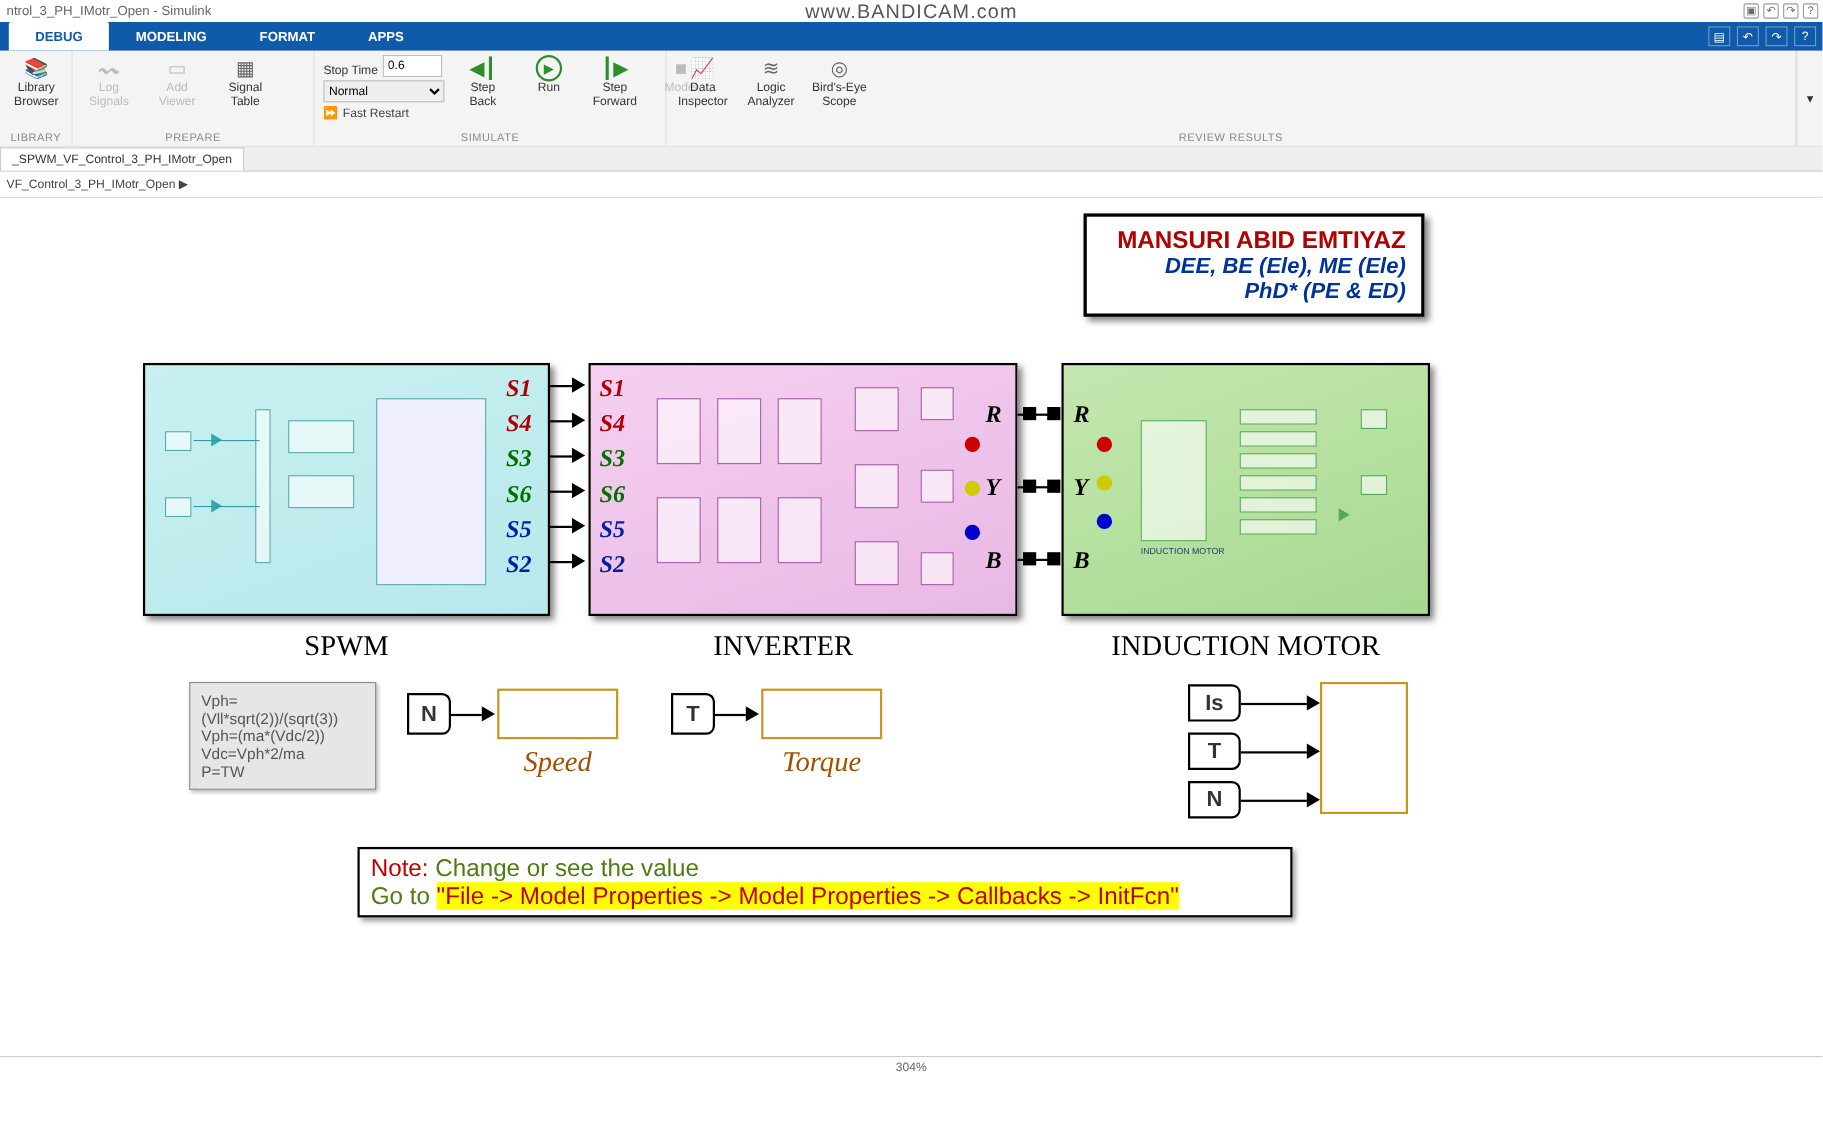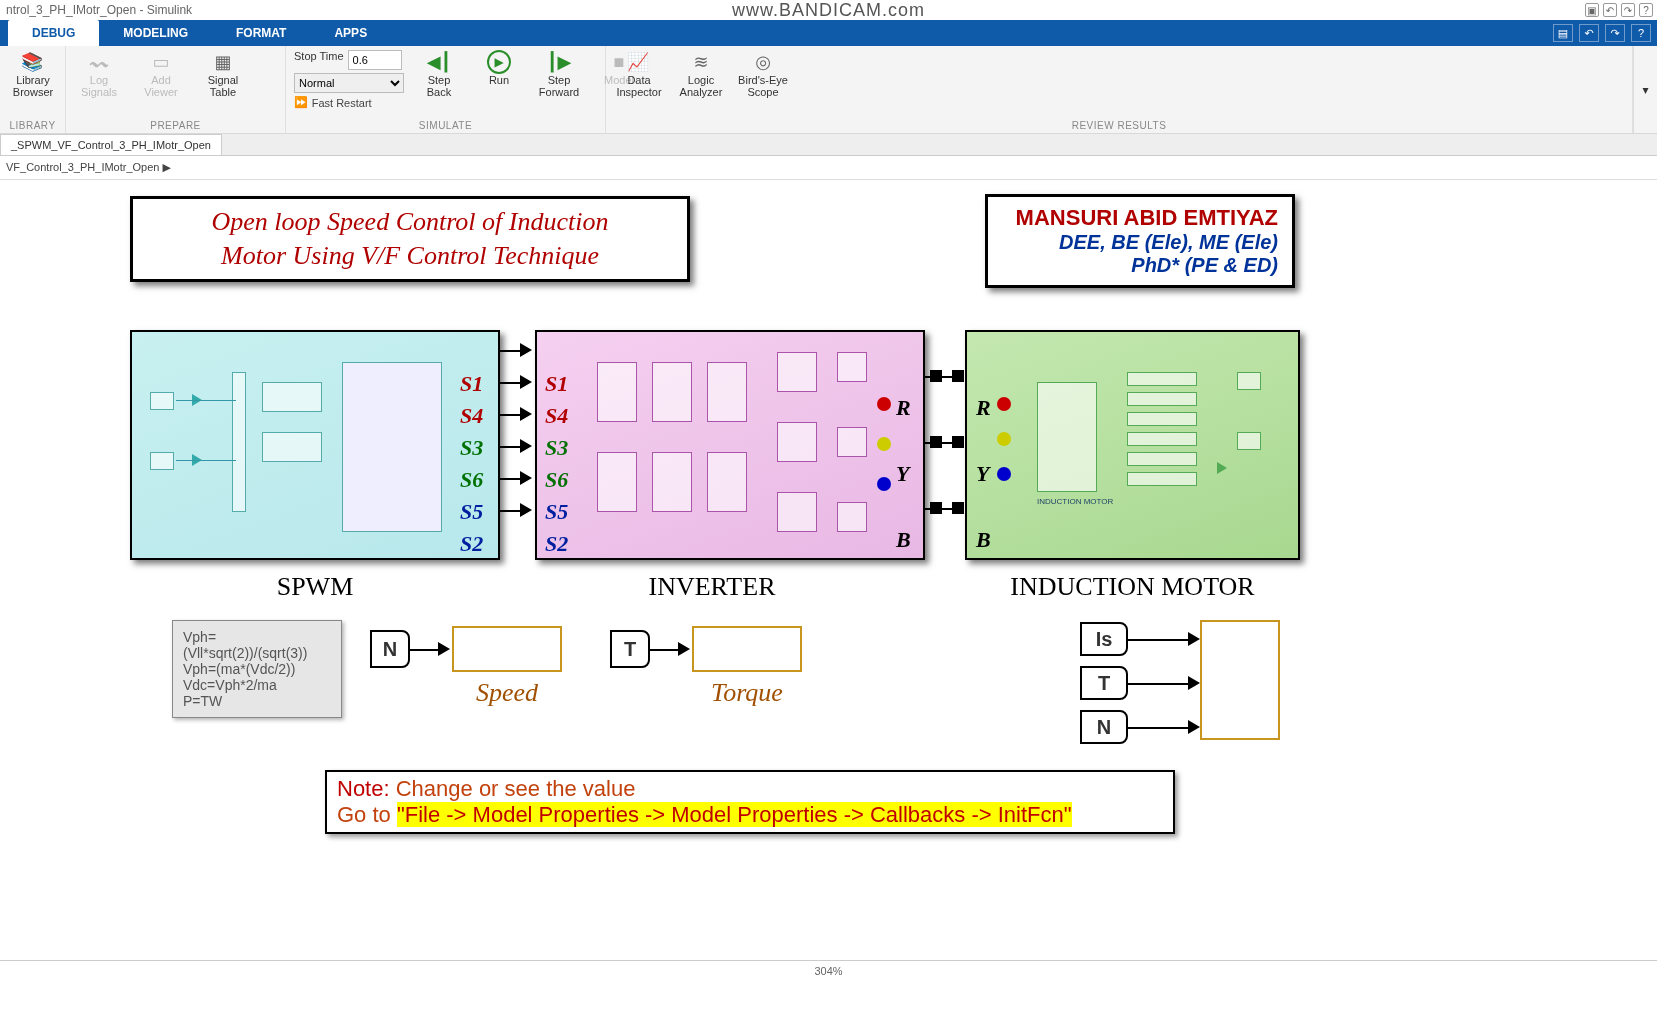--- a/index.html
+++ b/index.html
@@ -15,57 +15,57 @@
 .menubar .right { position: absolute; right: 6px; display: flex; gap: 6px; }
 .menubar .icbtn { width: 20px; height: 18px; border: 1px solid rgba(255,255,255,.4); display:flex;align-items:center;justify-content:center;font-size:11px; }
 .ribbon { height: 88px; background: #f4f4f4; border-bottom: 1px solid #d9d9d9; display: flex; }
 .rgroup { border-right: 1px solid #e0e0e0; padding: 4px 8px 2px; display: flex; flex-direction: column; justify-content: space-between; }
 .rgroup .row { display: flex; align-items: center; gap: 12px; }
 .rgroup .label { font-size: 10px; color: #888; text-align: center; padding-top: 2px; letter-spacing: .5px; }
 .rbtn { display: flex; flex-direction: column; align-items: center; justify-content: center; min-width: 50px; cursor: pointer; }
 .rbtn .glyph { width: 28px; height: 24px; display:flex;align-items:center;justify-content:center; font-size: 18px; color: #666; }
 .rbtn .txt { font-size: 11px; color: #333; text-align: center; line-height: 1.1; }
 .rbtn.dim .txt, .rbtn.dim .glyph { color: #bbb; }
-.simfield { display: flex; align-items: flex-start; gap: 4px; font-size: 11px; }
+.simfield { display: flex; align-items: flex-end; gap: 4px; font-size: 11px; }
 .simfield input { height: 20px; border: 1px solid #bcbcbc; padding: 0 4px; font-size: 11px; }
 .simfield select { height: 20px; border: 1px solid #bcbcbc; font-size: 11px; }
 .fastrestart { font-size: 11px; display:flex;align-items:center;gap:4px;color:#444; }
 .playbtn { width: 24px; height: 24px; border-radius: 50%; border: 2px solid #2a8f2a; display:flex;align-items:center;justify-content:center;color:#2a8f2a; }
 .tabbar { height: 22px; background: #eee; border-bottom: 1px solid #ccc; display: flex; align-items: stretch; }
 .doc-tab { background: #fff; border: 1px solid #ccc; border-bottom: none; padding: 2px 10px; font-size: 11px; display:flex;align-items:center; }
 .breadcrumb { height: 24px; border-bottom: 1px solid #ddd; padding: 0 6px; display:flex;align-items:center; font-size: 11px; color: #444; }
 .canvas { position: relative; background: #fff; height: 780px; width: 100%; overflow: hidden; }
 .blk { position: absolute; }
 .titlebox { border: 3px solid #000; background: #fff; padding: 6px 12px; box-shadow: 4px 4px 6px rgba(0,0,0,.5); }
 .titlebox .ln { font-family: Georgia, 'Times New Roman', serif; font-style: italic; color: #b00000; font-size: 26px; text-align: center; line-height: 1.3; }
 .author { border: 3px solid #000; background: #fff; padding: 8px 14px; box-shadow: 4px 4px 6px rgba(0,0,0,.5); text-align: right; }
 .author .nm { font-family: 'Trebuchet MS', Arial, sans-serif; font-weight: 700; font-size: 22px; color: #b00000; }
 .author .cr { font-family: 'Trebuchet MS', Arial, sans-serif; font-style: italic; font-weight: 700; font-size: 20px; color: #003399; }
 .sub { border: 2px solid #000; box-shadow: 4px 4px 6px rgba(0,0,0,.5); }
 .sub.spwm { background: linear-gradient(160deg,#c8f0f0,#b8e8ec); }
 .sub.inv { background: linear-gradient(160deg,#f5d0f0,#e8b8e4); }
 .sub.mot { background: linear-gradient(160deg,#c4e8b0,#a8d890); }
 .sublabel { position: absolute; font-family: 'Times New Roman', serif; font-size: 26px; color: #000; width: 100%; text-align: center; }
-.port { position: absolute; font-family: 'Times New Roman', serif; font-style: italic; font-weight: bold; font-size: 22px; margin-top: 31px; }
+.port { position: absolute; font-family: 'Times New Roman', serif; font-style: italic; font-weight: bold; font-size: 22px; }
 .c-red { color: #b00000; }
 .c-grn { color: #007000; }
 .c-blu { color: #0020a0; }
 .c-blk { color: #000; }
 .arrow-r { width: 0; height: 0; border-top: 7px solid transparent; border-bottom: 7px solid transparent; border-left: 12px solid #000; display:inline-block; }
 .conn { position: absolute; height: 2px; background: #000; }
 .sq { position: absolute; width: 12px; height: 12px; background: #000; }
 .formulas { border: 1px solid #888; background: #e6e6e6; padding: 8px 10px; font-family: Arial, sans-serif; font-size: 14px; color: #555; box-shadow: 2px 2px 4px rgba(0,0,0,.3); margin-left: 42px; }
 .smallblk { border: 2px solid #000; background: #fff; display:flex;align-items:center;justify-content:center; font-family: Arial; font-size: 20px; font-weight: 600; }
 .scope { border: 2px solid #c8961e; background: #fff; }
 .disp-lbl { font-family: 'Times New Roman', serif; font-style: italic; font-size: 26px; color: #a05000; text-align:center; }
 .contin { border: 2px solid #000; background: #00c000; color: #004; font-family: Arial; font-weight: 600; font-size: 22px; display:flex;align-items:center;justify-content:center; box-shadow: 3px 3px 5px rgba(0,0,0,.4); }
 .note { border: 2px solid #000; background: #fff; padding: 4px 10px; font-family: Arial; font-size: 22px; box-shadow: 3px 3px 5px rgba(0,0,0,.4); }
 .note .hl { background: #ffff00; color: #c00000; }
 .note .nt { color: #c00000; }
-.note .bl { color: #c2410c; }
+.note .bl { color: #4d7c0f; }
 .statusbar { height: 20px; border-top: 1px solid #ccc; display:flex;align-items:center;justify-content:center;font-size:11px;color:#666; }
 
 .mini { position:absolute; border:1px solid #5aa; background:rgba(255,255,255,.6); }
 .mini2 { position:absolute; border:1px solid #a5a; background:rgba(255,255,255,.6); }
 .mini3 { position:absolute; border:1px solid #5a5; background:rgba(255,255,255,.6); }
 .wire { position:absolute; background:#39a; height:1px; }
 .tri { width:0;height:0;border-top:6px solid transparent;border-bottom:6px solid transparent;border-left:10px solid #3aa; position:absolute; }
 </style>
 </head>
 <body>
@@ -177,24 +177,20 @@
 
 <div class="tabbar">
   <div class="doc-tab">_SPWM_VF_Control_3_PH_IMotr_Open</div>
 </div>
 <div class="breadcrumb">
     <span>VF_Control_3_PH_IMotr_Open ▶</span>
   </div>
 
 <div class="canvas">
 
-  <div class="blk titlebox" style="left:130px;top:16px;width:560px">
-    <div class="ln">Open loop Speed Control of Induction</div>
-    <div class="ln">Motor Using V/F Control Technique</div>
-  </div>
 
   <div class="blk author" style="left:985px;top:14px;width:310px">
     <div class="nm">MANSURI ABID EMTIYAZ</div>
     <div class="cr">DEE, BE (Ele), ME (Ele)</div>
     <div class="cr">PhD* (PE &amp; ED)</div>
   </div>
 
   <div class="blk sub spwm" style="left:130px;top:150px;width:370px;height:230px">
 
     <div class="mini" style="left:18px;top:60px;width:24px;height:18px"></div>

